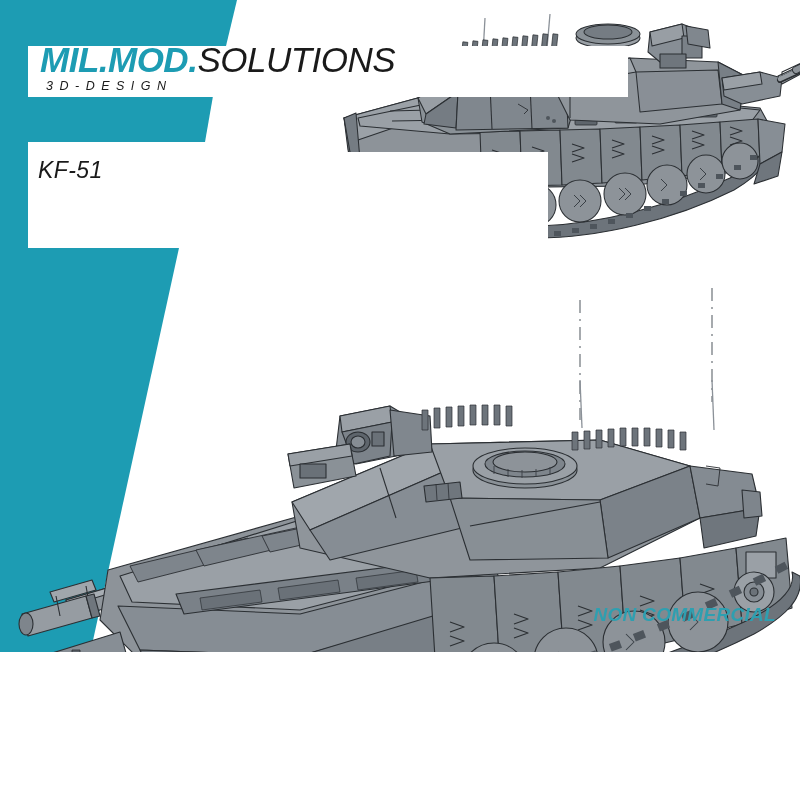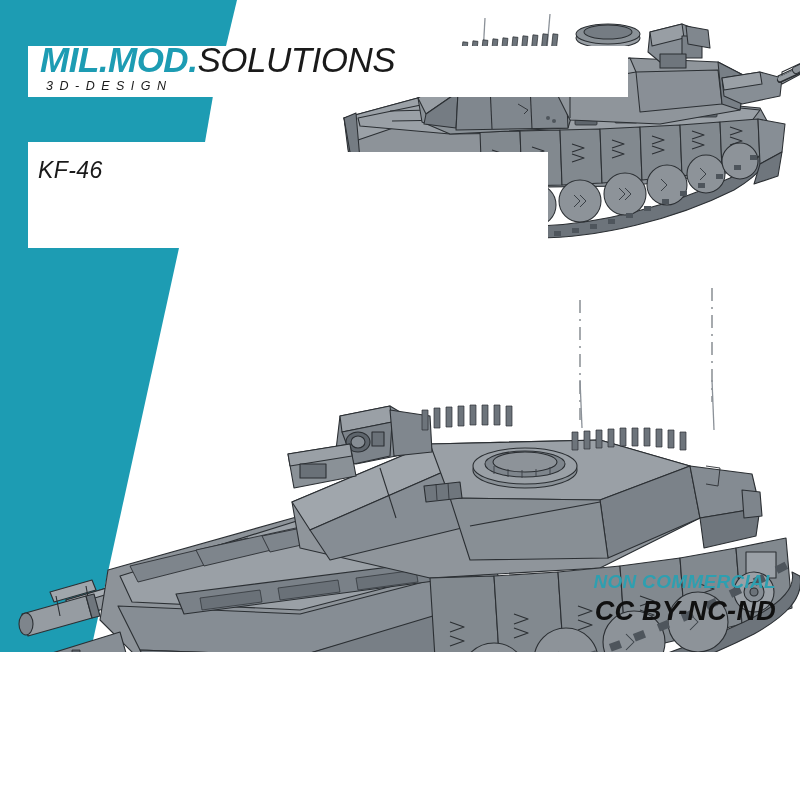--- a/index.html
+++ b/index.html
@@ -106,21 +106,21 @@
 
   <div class="plate" id="logo-plate"></div>
   <div class="plate" id="model-plate"></div>
 
   <div id="logo-wrap">
     <div id="logo-line"><span class="lg-teal">MIL.MOD.</span><span class="lg-dark">SOLUTIONS</span></div>
     <div id="logo-sub">3D-DESIGN</div>
   </div>
 
   <div id="model-info">
-    <div>KF-46</div>
+    <div>KF-51</div>
   </div>
 
   <svg id="guides" viewBox="0 0 800 800" aria-hidden="true">
     <line x1="580" y1="300" x2="580" y2="420" stroke="#777d83" stroke-width="1.3" stroke-dasharray="13 6 2 6"></line>
     <line x1="712" y1="288" x2="712" y2="402" stroke="#777d83" stroke-width="1.3" stroke-dasharray="13 6 2 6"></line>
   </svg>
 
   <svg class="render" id="render-top" viewBox="0 0 480 330" aria-hidden="true">
     <defs>
       <linearGradient id="tg1" x1="0" y1="0" x2="0" y2="1">
@@ -534,16 +534,15 @@
         <rect x="170" y="346" width="9" height="7"></rect>
       </g>
 
       <circle cx="140" cy="312" r="22" fill="#8d9399"></circle>
       <path d="M132,304 l7,7 l-7,7" stroke="#3a4046" stroke-width="1" fill="none"></path>
     </g>
   </svg>
 
   <div id="license">
     <div id="license-top">NON COMMERCIAL</div>
-    <div id="license-bottom">CC BY-NC-ND</div>
   </div>
 
 </div>
 
 </body></html>

